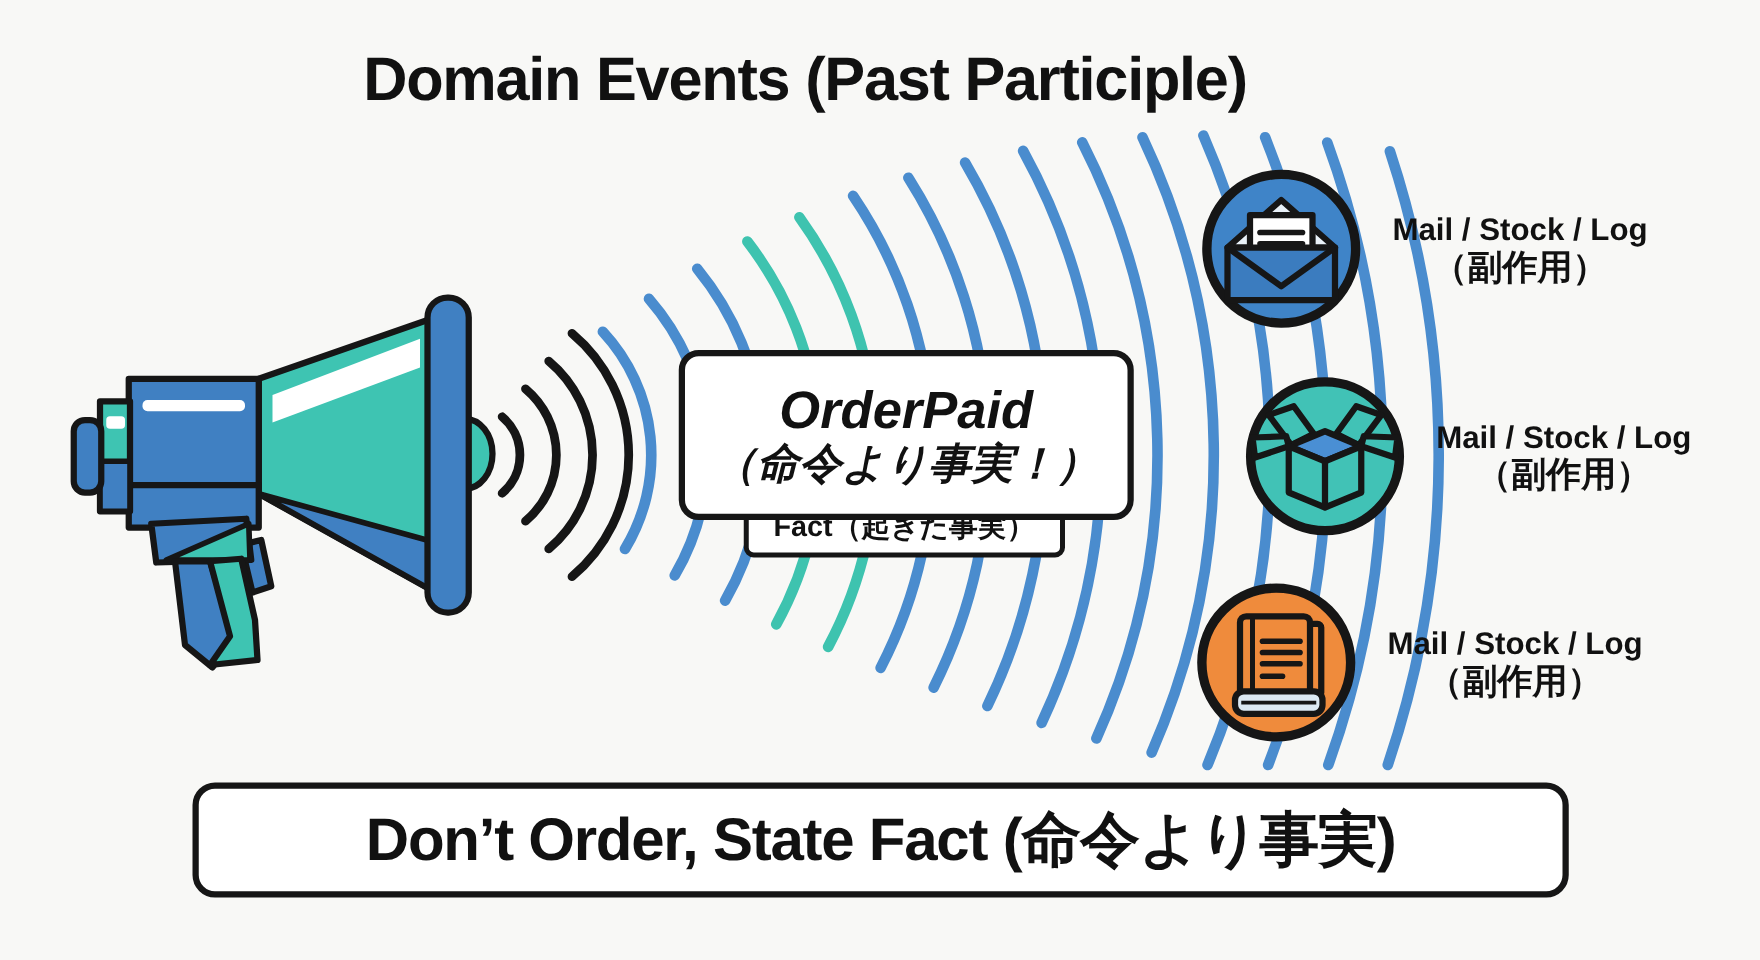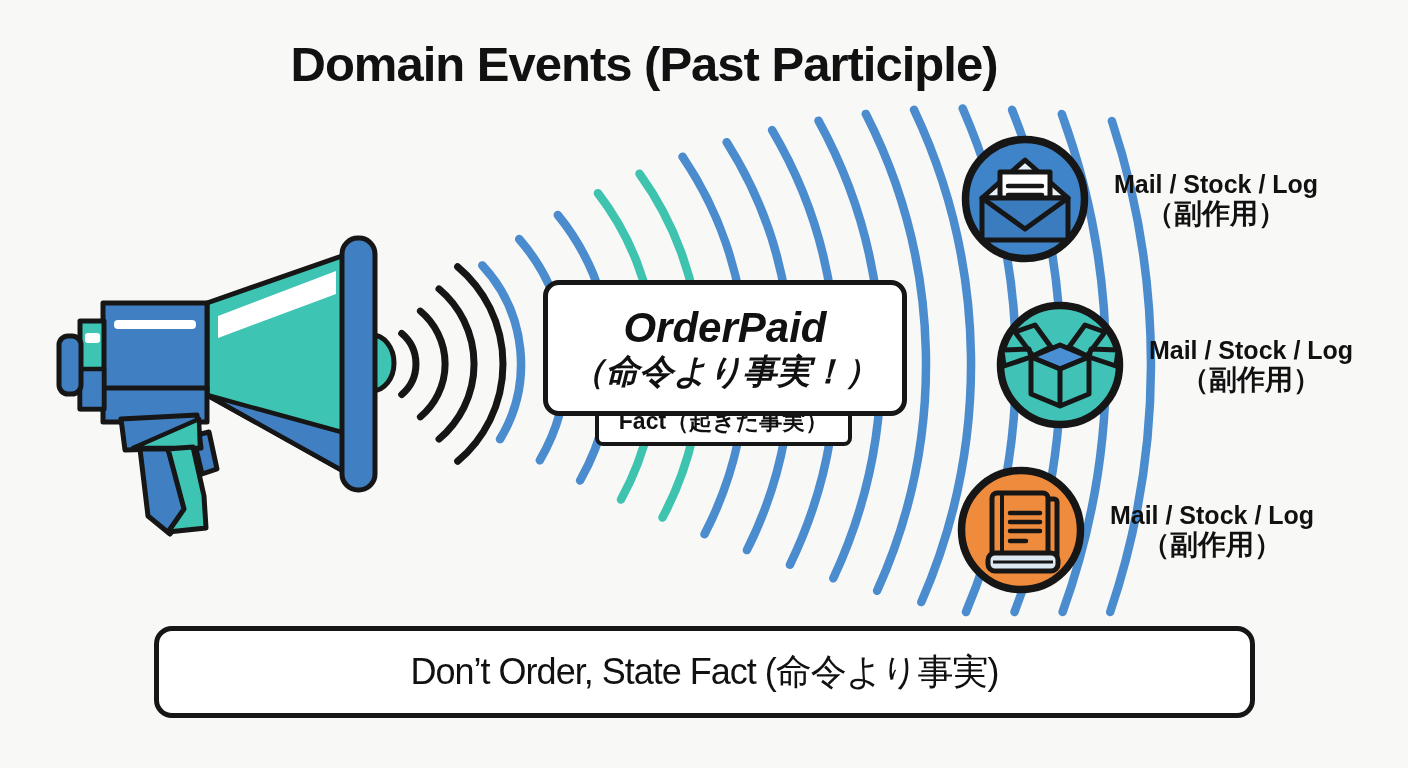--- a/index.html
+++ b/index.html
@@ -56,21 +56,21 @@
   .receiver .labels .line2{font-size:28px;font-weight:800;color:var(--text-dark);line-height:29px;}
   #receiver-mail{left:960px;top:134px;}
   #receiver-stock{left:995px;top:300px;}
   #receiver-log{left:956px;top:465px;}
 
   .banner{
     position:absolute;left:154px;top:626px;width:1101px;height:92px;
     background:var(--paper-white);border:5px solid var(--outline);border-radius:18px;
     display:flex;align-items:center;justify-content:center;z-index:4;
   }
-  .banner .banner-text{font-size:36px;font-weight:400;color:var(--text-dark);letter-spacing:-1px;text-align:right;}
+  .banner .banner-text{font-size:48px;font-weight:700;color:var(--text-dark);letter-spacing:-1px;text-align:right;}
 
   .fill-mblue{fill:var(--megaphone-blue);}
   .fill-mteal{fill:var(--megaphone-teal);}
   .mega-stroke{stroke:var(--outline);stroke-linejoin:round;}
 </style>
 </head>
 <body>
 
 <div id="stage">
 

